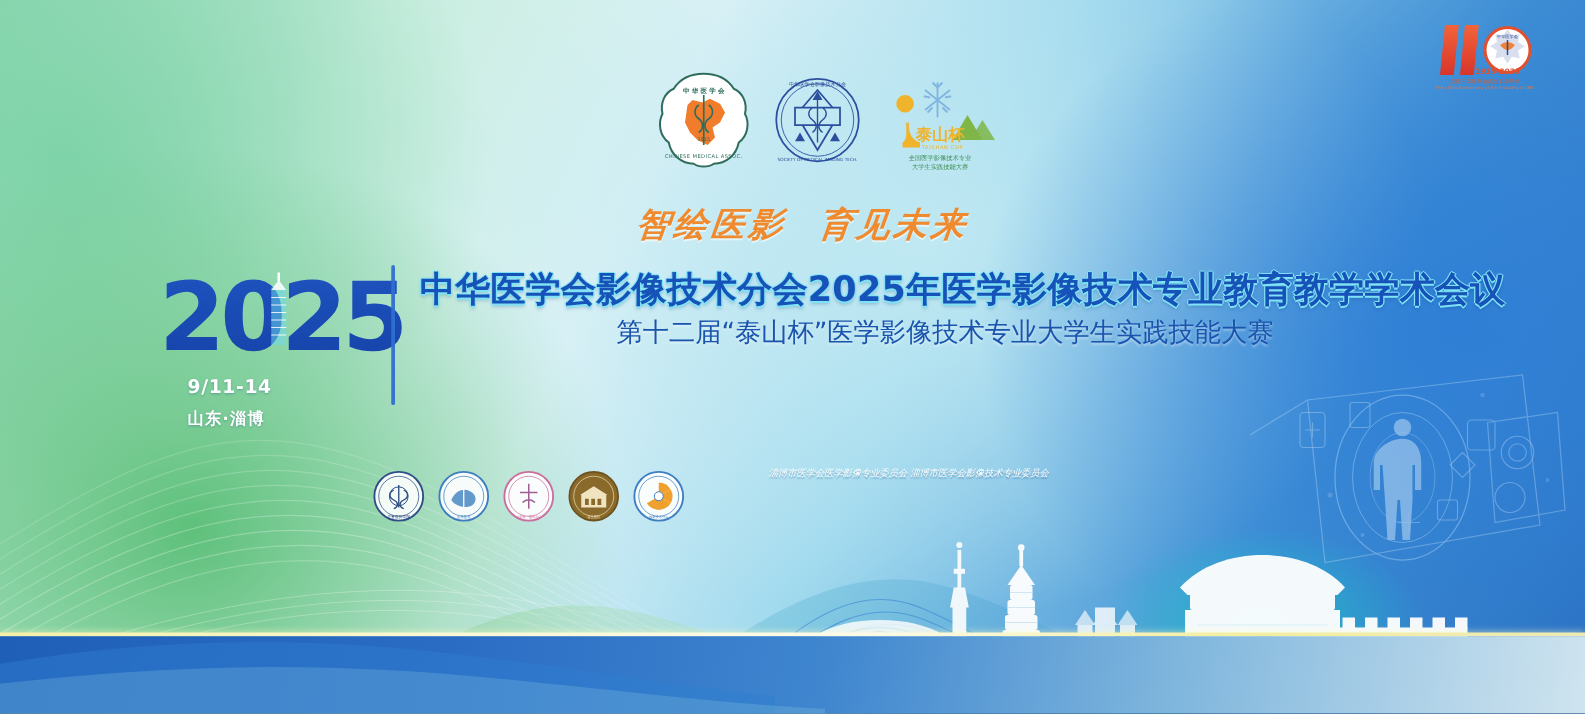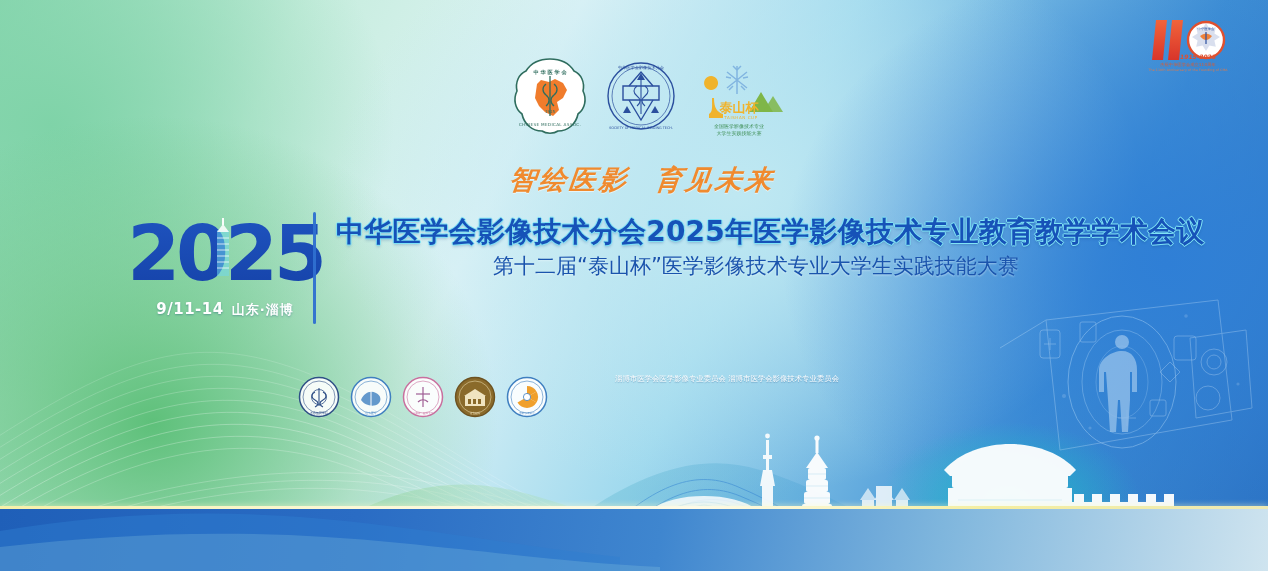--- a/index.html
+++ b/index.html
@@ -12,21 +12,21 @@
       radial-gradient(ellipse 700px 520px at 58% 34%, #bfe8f2 0%, rgba(191,232,242,0) 58%),
       radial-gradient(ellipse 540px 480px at 12% 74%, #5ec07a 0%, rgba(94,192,122,0) 64%),
       radial-gradient(ellipse 520px 420px at 4% 22%, #7fd3a8 0%, rgba(127,211,168,0) 66%),
       linear-gradient(115deg,#8ed8b4 0%,#c6eddd 20%,#dff3f6 38%,#9fd9ee 56%,#3f8fd4 80%,#2a6fc0 100%);
   }
   .fill { position:absolute; inset:0; }
   .layer { position:absolute; }
   svg { display:block; overflow:visible; }
 
   
-  .toplogos { left:511px; top:48px; width:270px; height:96px; display:flex; align-items:center; gap:14px; }
+  .toplogos { left:524px; top:48px; width:270px; height:96px; display:flex; align-items:center; gap:14px; }
   .logo-cma { width:78px; height:84px; }
   .logo-branch { width:76px; height:80px; }
   .logo-taishan { width:92px; height:84px; }
 
   
   .anniv { right:18px; top:14px; width:124px; height:66px; }
   .anniv-cap {
     position:absolute; left:0; top:48px; width:124px; text-align:center;
     font-size:4.2px; color:#e05a2a; letter-spacing:.1px; line-height:1.5; white-space:nowrap;
   }
@@ -42,21 +42,21 @@
     text-shadow:0 1px 0 rgba(255,255,255,.55);
     transform:skewX(-6deg);
   }
 
   
   .yearblock { left:150px; top:208px; width:150px; height:122px; }
   .yearsvg { width:150px; height:88px; }
   .daterow {
     position:absolute; left:0; top:92px; width:150px;
     display:flex; align-items:baseline; justify-content:center; gap:8px;
-    color:#fff; text-shadow:0 1px 2px rgba(20,70,120,.35);
+    color:#fff; text-shadow:0 1px 2px rgba(20,70,120,.35);flex-direction:column;
   }
   .dnum { font-size:15px; font-weight:700; letter-spacing:.5px; }
   .dcity { font-size:13px; font-weight:700; letter-spacing:1px; }
   .vrule {
     left:313px; top:212px; width:3px; height:112px;
     background:linear-gradient(180deg,#2f6fd0,#2f6fd0); border-radius:2px; opacity:.95;
   }
 
   
   .titles { left:336px; top:214px; width:840px;text-align:center; }
@@ -72,21 +72,21 @@
   }
 
   
   .seals { left:298px; top:370px; width:250px; height:54px; display:flex; align-items:center; gap:10px; }
   .seal { width:42px; height:42px; }
 
   
   .orgs { left:578px; top:372px; width:430px; color:#ffffff; }
   .org-line { font-size:7.4px; line-height:1.85; white-space:nowrap; text-shadow:0 1px 1px rgba(10,60,120,.35); }
   .org-lbl { font-weight:700; letter-spacing:.2px; }
-  .org-line.indent { padding-left:37px; }
+  .org-line.indent { padding-left:37px;font-style:italic; }
 
   
   .goldline { left:0; bottom:62px; width:100%; height:3px;
     background:linear-gradient(90deg,#f6f0a8 0%,#fbf8d6 28%,#fdfbe8 55%,#f4eea0 78%,#eeeab4 100%);
     box-shadow:0 0 6px rgba(255,255,200,.8); }
   .water { left:0; bottom:0; width:100%; height:62px;
     background:linear-gradient(100deg,#1f5fb8 0%,#2a6cc4 28%,#3f86cf 52%,#7fb6dd 74%,#cfe4ef 100%); }
 </style>
 </head>
 <body>

